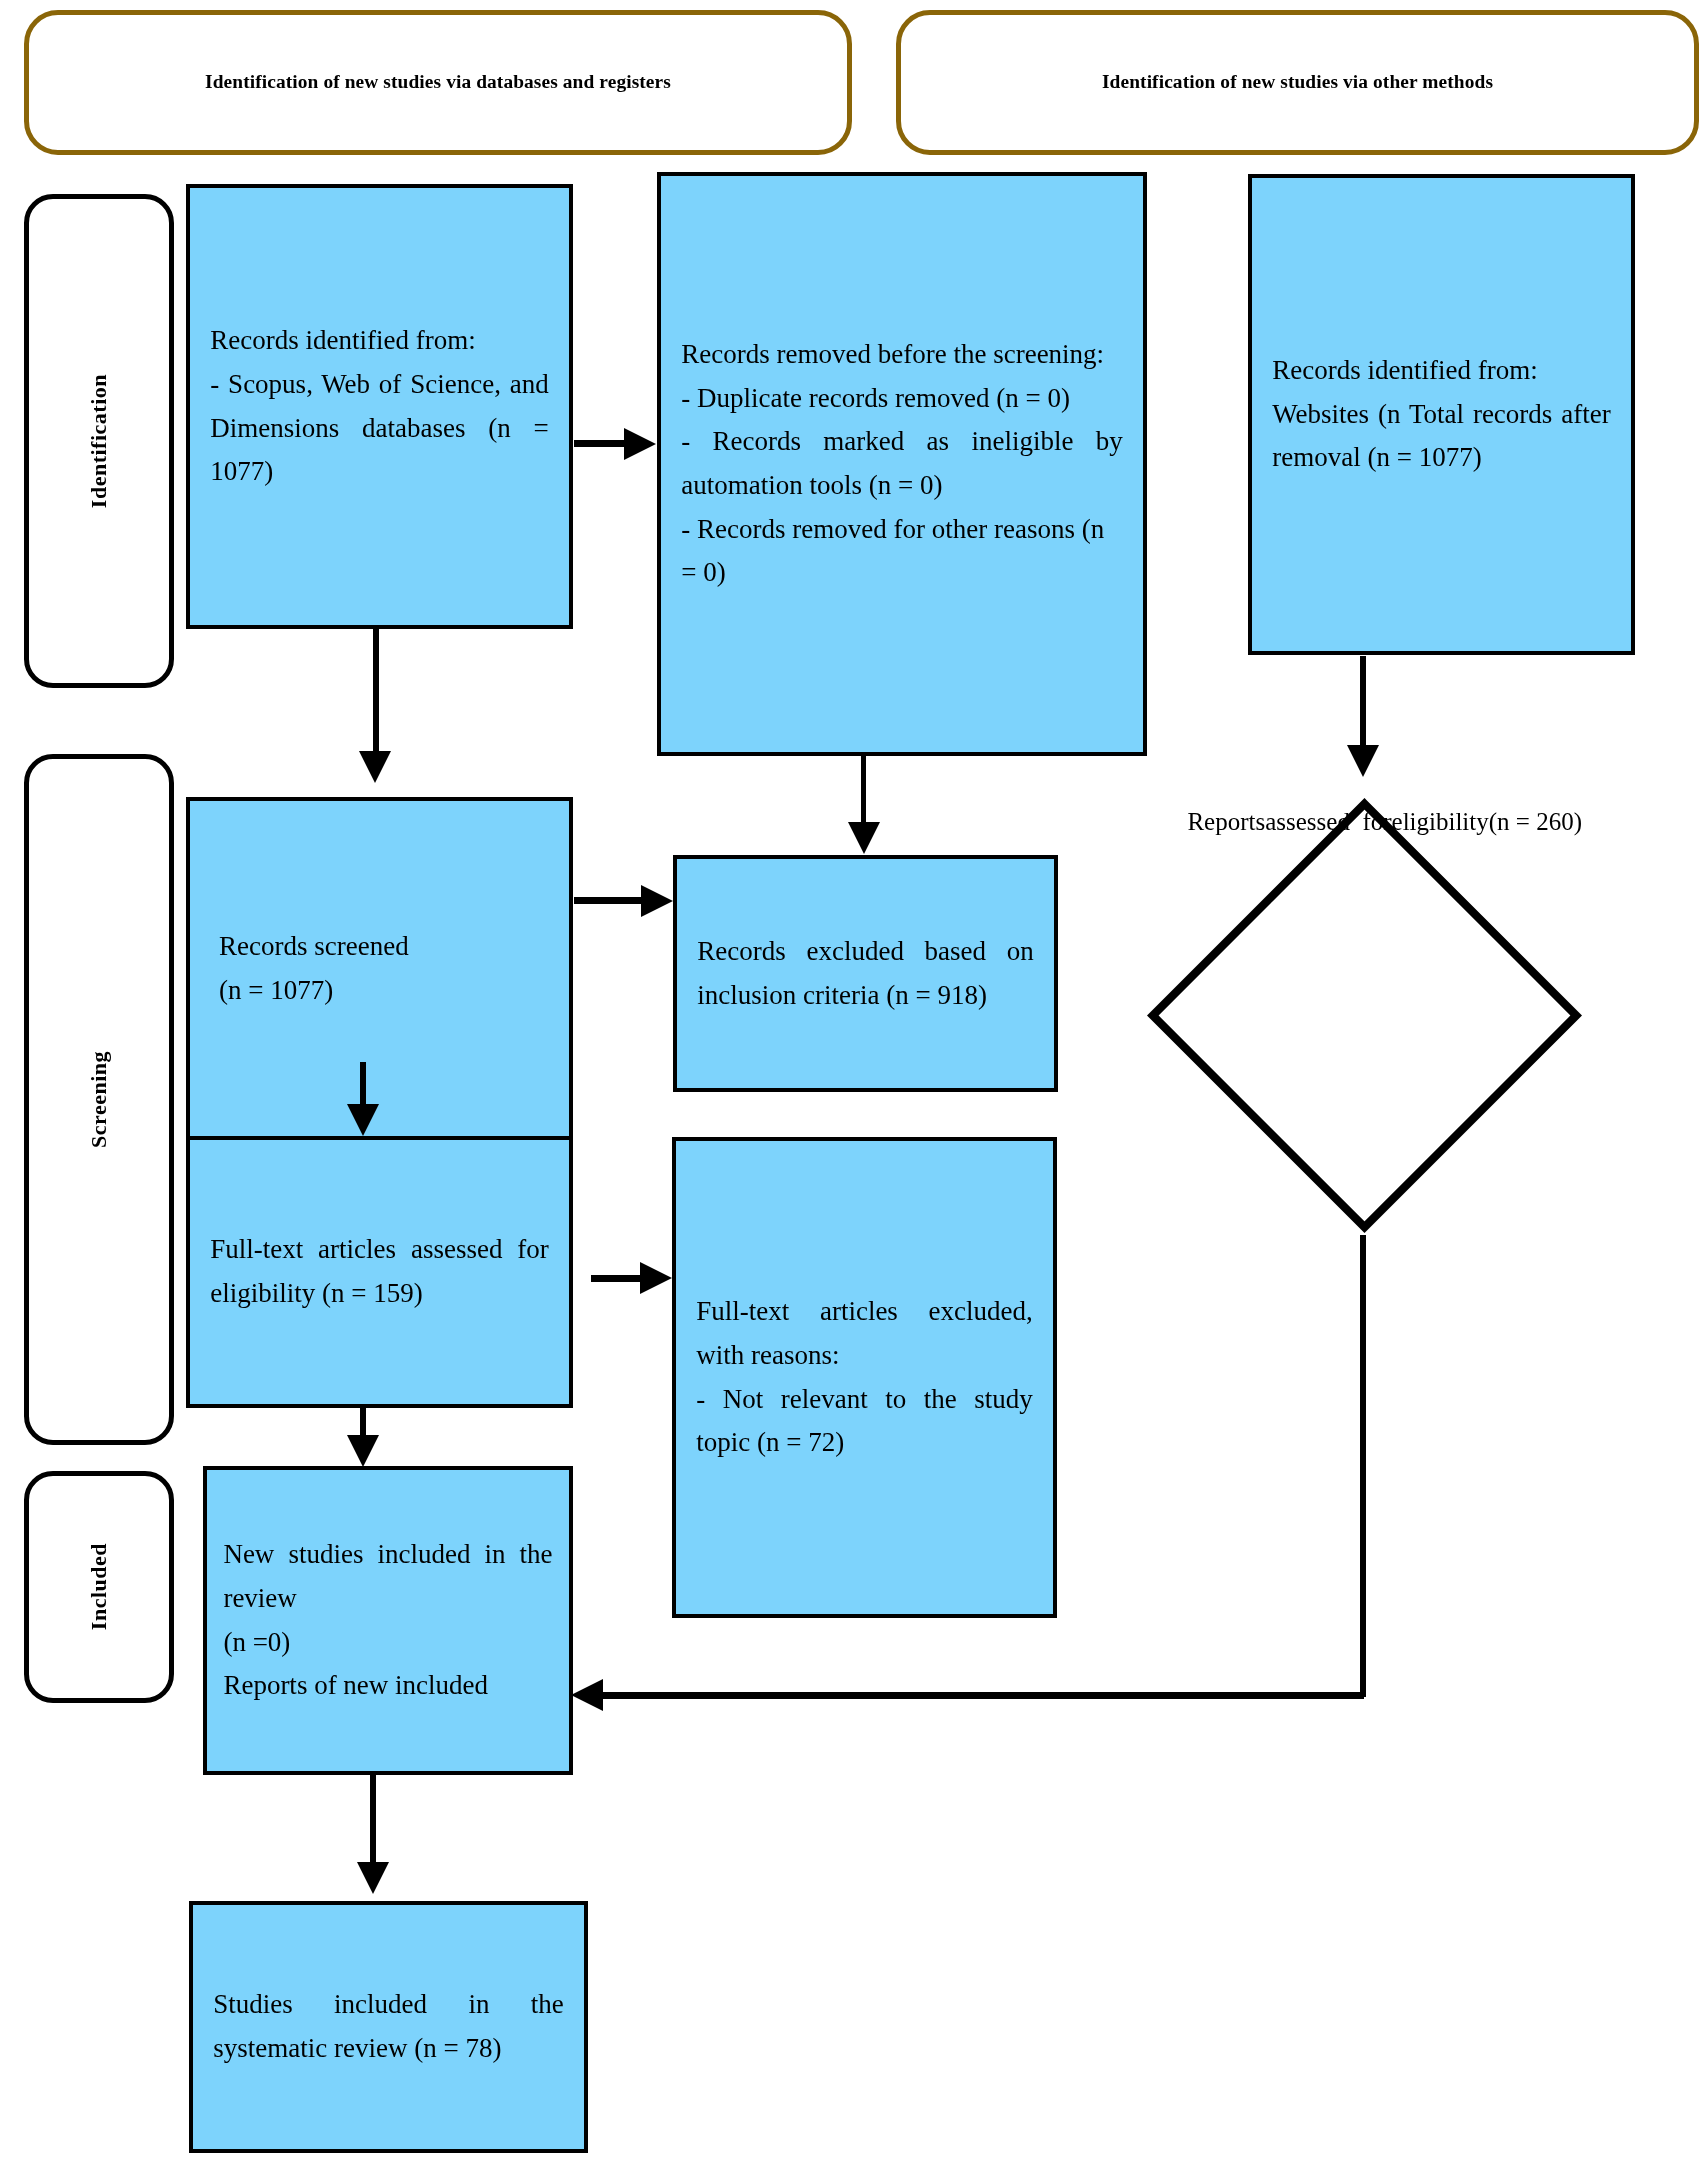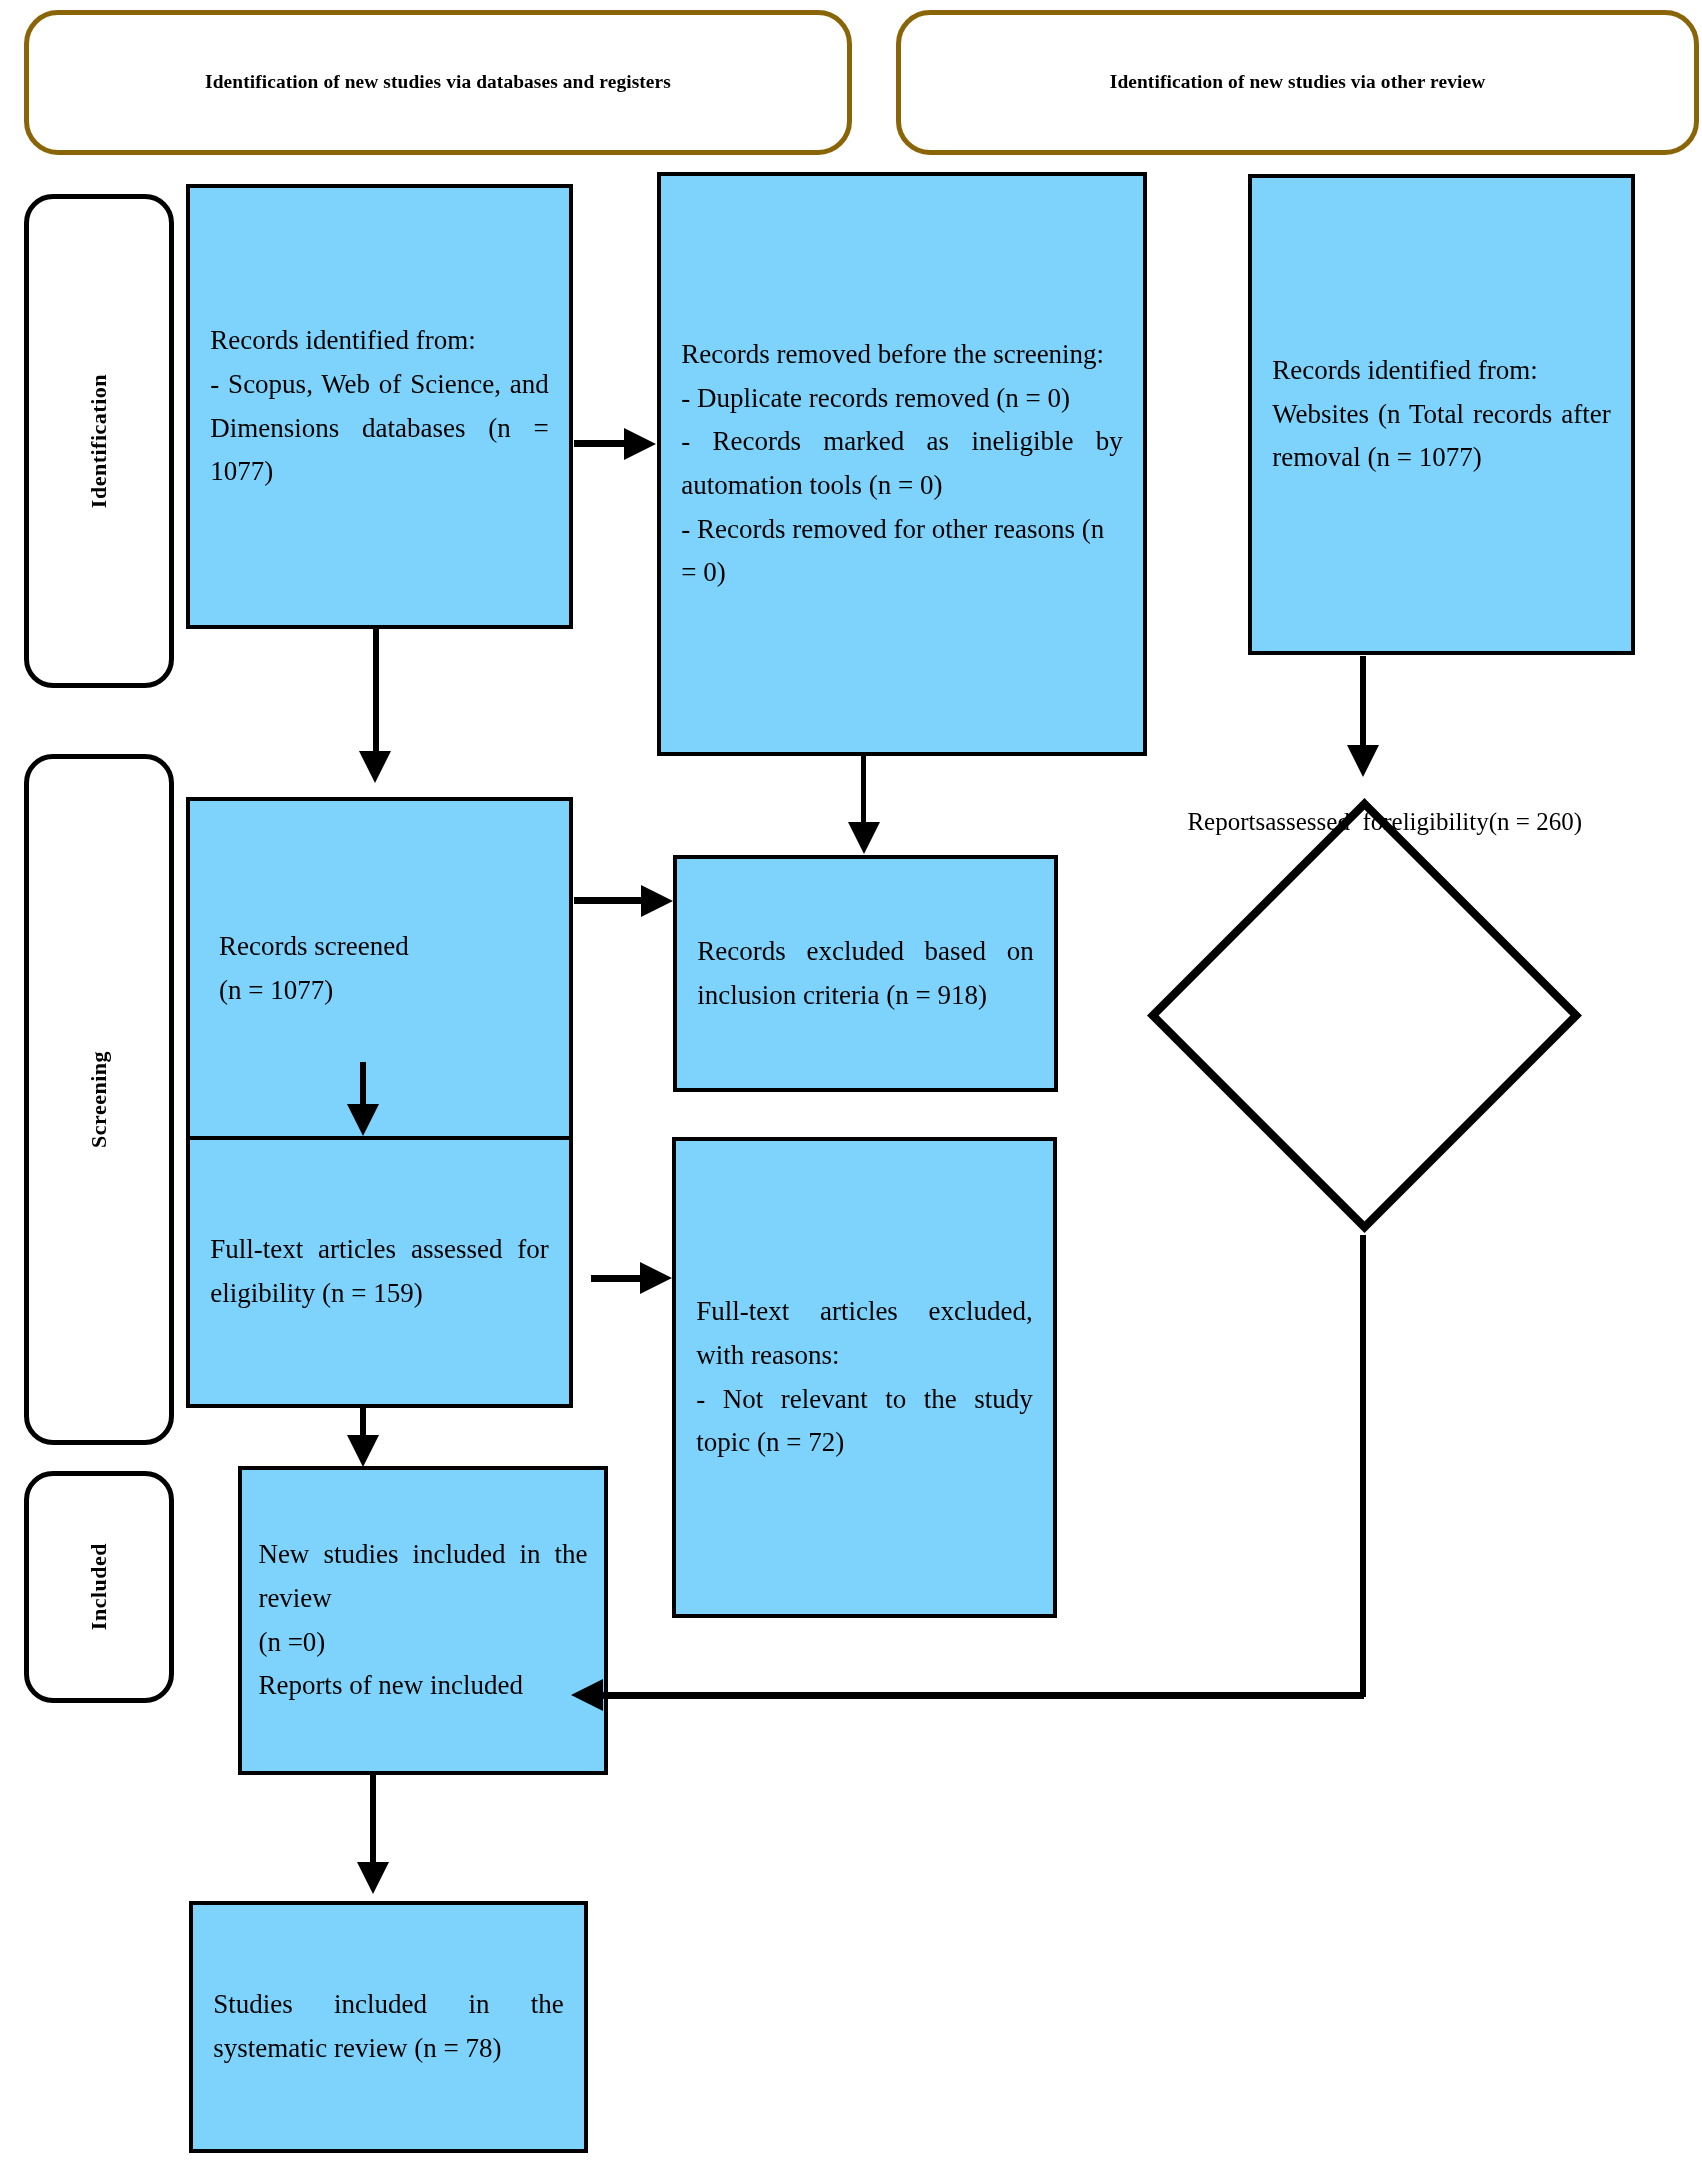--- a/index.html
+++ b/index.html
@@ -40,21 +40,21 @@
 </head>
 <body>
 
 <div id="root">
 
   <div class="hdr-box" style="left:24px;top:9.7px;width:818px;height:135px;">
     <div class="hdr-label">Identification of new studies via databases and registers</div>
   </div>
 
   <div class="hdr-box" style="left:896px;top:9.7px;width:793px;height:135px;">
-    <div class="hdr-label">Identification of new studies via other review</div>
+    <div class="hdr-label">Identification of new studies via other methods</div>
   </div>
 
   <div class="side-box" style="left:24px;top:194px;width:140px;height:484px;">
     <div class="side-label">Identification</div>
   </div>
 
   <div class="side-box" style="left:24px;top:754px;width:140px;height:681px;">
     <div class="side-label">Screening</div>
   </div>
 
@@ -116,21 +116,21 @@
       <polygon points="450,12 888,450 450,888 12,450" fill="#ffffff" stroke="#000000" stroke-width="17"></polygon>
     </svg>
     <div class="dtxt">
       <span>Reports</span>
       <span>assessed  for</span>
       <span>eligibility</span>
       <span>(n = 260)</span>
     </div>
   </div>
 
-  <div class="node" style="left:203px;top:1466px;width:370px;height:309px;margin-left:35px;">
+  <div class="node" style="left:203px;top:1466px;width:370px;height:309px;">
     <div class="txt" style="padding:0 16.4px;">
       <p>New studies included in the review</p>
       <p class="last">(n =0)</p>
       <p class="last">Reports of new included</p>
     </div>
   </div>
 
   <div class="node" style="left:189px;top:1901px;width:399px;height:252px;">
     <div class="txt">
       <p>Studies included in the systematic review (n = 78)</p>

